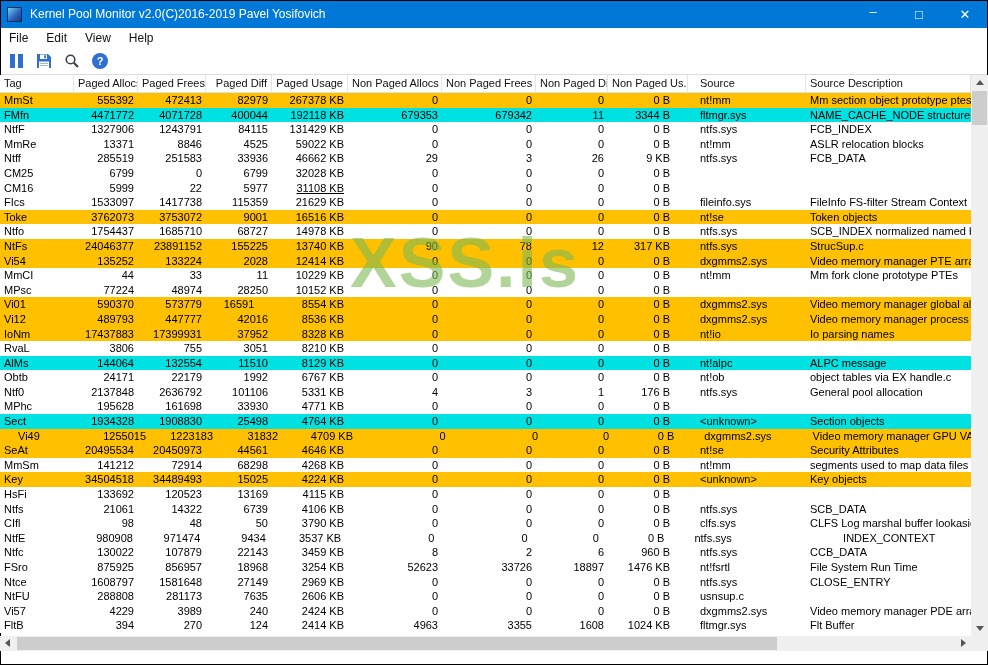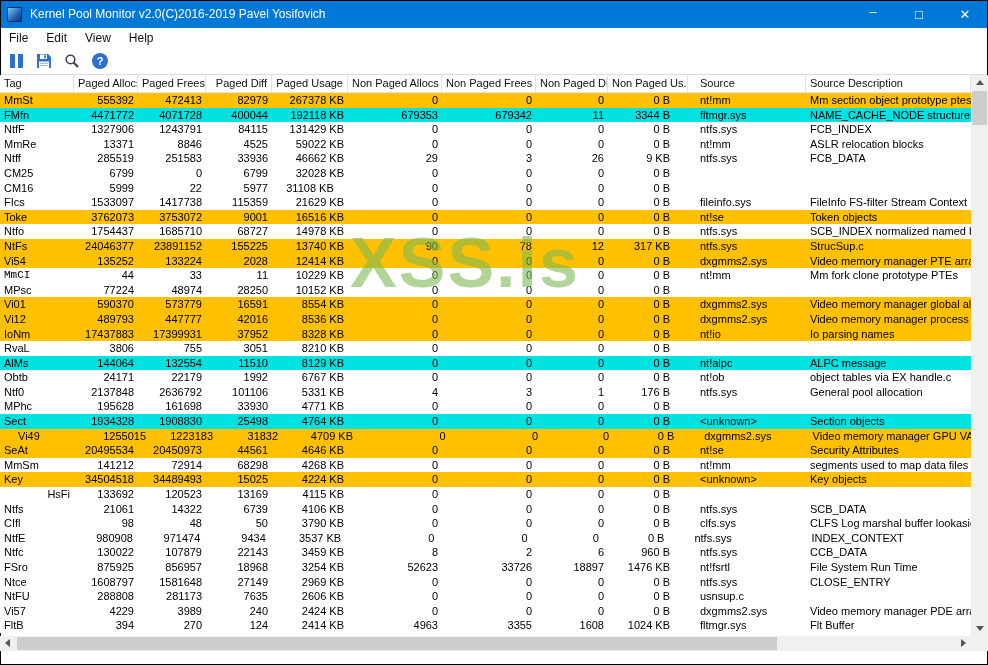--- a/index.html
+++ b/index.html
@@ -202,21 +202,21 @@
             <div class="cell" style="width: 72px; text-align: right;">0</div>
             <div class="cell" style="width: 80px; text-align: right; padding-right: 18px;">0 B</div>
             <div class="cell" style="width: 118px; text-align: left; padding-left: 12px;"></div>
             <div class="cell" style="width: 165px; text-align: left;"></div>
           </div>
           <div class="row">
             <div class="cell" style="width: 74px; text-align: left;">CM16</div>
             <div class="cell" style="width: 64px; text-align: right;">5999</div>
             <div class="cell" style="width: 68px; text-align: right;">22</div>
             <div class="cell" style="width: 66px; text-align: right;">5977</div>
-            <div class="cell" style="width: 76px; text-align: center;">31108 KB</div>
+            <div class="cell" style="width: 76px; text-align: right; text-decoration: underline;">31108 KB</div>
             <div class="cell" style="width: 94px; text-align: right;">0</div>
             <div class="cell" style="width: 94px; text-align: right;">0</div>
             <div class="cell" style="width: 72px; text-align: right;">0</div>
             <div class="cell" style="width: 80px; text-align: right; padding-right: 18px;">0 B</div>
             <div class="cell" style="width: 118px; text-align: left; padding-left: 12px;"></div>
             <div class="cell" style="width: 165px; text-align: left;"></div>
           </div>
           <div class="row">
             <div class="cell" style="width: 74px; text-align: left;">FIcs</div>
             <div class="cell" style="width: 64px; text-align: right;">1533097</div>
@@ -276,21 +276,21 @@
             <div class="cell" style="width: 66px; text-align: right;">2028</div>
             <div class="cell" style="width: 76px; text-align: right;">12414 KB</div>
             <div class="cell" style="width: 94px; text-align: right;">0</div>
             <div class="cell" style="width: 94px; text-align: right;">0</div>
             <div class="cell" style="width: 72px; text-align: right;">0</div>
             <div class="cell" style="width: 80px; text-align: right; padding-right: 18px;">0 B</div>
             <div class="cell" style="width: 118px; text-align: left; padding-left: 12px;">dxgmms2.sys</div>
             <div class="cell" style="width: 165px; text-align: left;">Video memory manager PTE array</div>
           </div>
           <div class="row">
-            <div class="cell" style="width: 74px; text-align: left; font-family: Liberation Mono, monospace;">MmCI</div>
+            <div class="cell" style="width: 74px; text-align: left;">MmCI</div>
             <div class="cell" style="width: 64px; text-align: right;">44</div>
             <div class="cell" style="width: 68px; text-align: right;">33</div>
             <div class="cell" style="width: 66px; text-align: right;">11</div>
             <div class="cell" style="width: 76px; text-align: right;">10229 KB</div>
             <div class="cell" style="width: 94px; text-align: right;">0</div>
             <div class="cell" style="width: 94px; text-align: right;">0</div>
             <div class="cell" style="width: 72px; text-align: right;">0</div>
             <div class="cell" style="width: 80px; text-align: right; padding-right: 18px;">0 B</div>
             <div class="cell" style="width: 118px; text-align: left; padding-left: 12px;">nt!mm</div>
             <div class="cell" style="width: 165px; text-align: left;">Mm fork clone prototype PTEs</div>
@@ -305,21 +305,21 @@
             <div class="cell" style="width: 94px; text-align: right;">0</div>
             <div class="cell" style="width: 72px; text-align: right;">0</div>
             <div class="cell" style="width: 80px; text-align: right; padding-right: 18px;">0 B</div>
             <div class="cell" style="width: 118px; text-align: left; padding-left: 12px;"></div>
             <div class="cell" style="width: 165px; text-align: left;"></div>
           </div>
           <div class="row" style="background: rgb(255, 192, 0);">
             <div class="cell" style="width: 74px; text-align: left;">Vi01</div>
             <div class="cell" style="width: 64px; text-align: right;">590370</div>
             <div class="cell" style="width: 68px; text-align: right;">573779</div>
-            <div class="cell" style="width: 66px; text-align: right;">16591</div>
+            <div class="cell" style="width: 66px; text-align: center;">16591</div>
             <div class="cell" style="width: 76px; text-align: right;">8554 KB</div>
             <div class="cell" style="width: 94px; text-align: right;">0</div>
             <div class="cell" style="width: 94px; text-align: right;">0</div>
             <div class="cell" style="width: 72px; text-align: right;">0</div>
             <div class="cell" style="width: 80px; text-align: right; padding-right: 18px;">0 B</div>
             <div class="cell" style="width: 118px; text-align: left; padding-left: 12px;">dxgmms2.sys</div>
             <div class="cell" style="width: 165px; text-align: left;">Video memory manager global alloc</div>
           </div>
           <div class="row" style="background: rgb(255, 192, 0);">
             <div class="cell" style="width: 74px; text-align: left;">Vi12</div>
@@ -471,21 +471,21 @@
             <div class="cell" style="width: 66px; text-align: right;">15025</div>
             <div class="cell" style="width: 76px; text-align: right;">4224 KB</div>
             <div class="cell" style="width: 94px; text-align: right;">0</div>
             <div class="cell" style="width: 94px; text-align: right;">0</div>
             <div class="cell" style="width: 72px; text-align: right;">0</div>
             <div class="cell" style="width: 80px; text-align: right; padding-right: 18px;">0 B</div>
             <div class="cell" style="width: 118px; text-align: left; padding-left: 12px;">&lt;unknown&gt;</div>
             <div class="cell" style="width: 165px; text-align: left;">Key objects</div>
           </div>
           <div class="row">
-            <div class="cell" style="width: 74px; text-align: right;">HsFi</div>
+            <div class="cell" style="width: 74px; text-align: left;">HsFi</div>
             <div class="cell" style="width: 64px; text-align: right;">133692</div>
             <div class="cell" style="width: 68px; text-align: right;">120523</div>
             <div class="cell" style="width: 66px; text-align: right;">13169</div>
             <div class="cell" style="width: 76px; text-align: right;">4115 KB</div>
             <div class="cell" style="width: 94px; text-align: right;">0</div>
             <div class="cell" style="width: 94px; text-align: right;">0</div>
             <div class="cell" style="width: 72px; text-align: right;">0</div>
             <div class="cell" style="width: 80px; text-align: right; padding-right: 18px;">0 B</div>
             <div class="cell" style="width: 118px; text-align: left; padding-left: 12px;"></div>
             <div class="cell" style="width: 165px; text-align: left;"></div>
@@ -520,21 +520,21 @@
             <div class="cell" style="width: 74px; text-align: left;">NtfE</div>
             <div class="cell" style="width: 64px; text-align: right;">980908</div>
             <div class="cell" style="width: 68px; text-align: right;">971474</div>
             <div class="cell" style="width: 66px; text-align: right;">9434</div>
             <div class="cell" style="width: 76px; text-align: right;">3537 KB</div>
             <div class="cell" style="width: 94px; text-align: right;">0</div>
             <div class="cell" style="width: 94px; text-align: right;">0</div>
             <div class="cell" style="width: 72px; text-align: right;">0</div>
             <div class="cell" style="width: 80px; text-align: right; padding-right: 18px;">0 B</div>
             <div class="cell" style="width: 118px; text-align: left; padding-left: 12px;">ntfs.sys</div>
-            <div class="cell" style="width: 165px; text-align: left; margin-left: 8px;">INDEX_CONTEXT</div>
+            <div class="cell" style="width: 165px; text-align: center; margin-left: 8px;">INDEX_CONTEXT</div>
           </div>
           <div class="row">
             <div class="cell" style="width: 74px; text-align: left;">Ntfc</div>
             <div class="cell" style="width: 64px; text-align: right;">130022</div>
             <div class="cell" style="width: 68px; text-align: right;">107879</div>
             <div class="cell" style="width: 66px; text-align: right;">22143</div>
             <div class="cell" style="width: 76px; text-align: right;">3459 KB</div>
             <div class="cell" style="width: 94px; text-align: right;">8</div>
             <div class="cell" style="width: 94px; text-align: right;">2</div>
             <div class="cell" style="width: 72px; text-align: right;">6</div>

